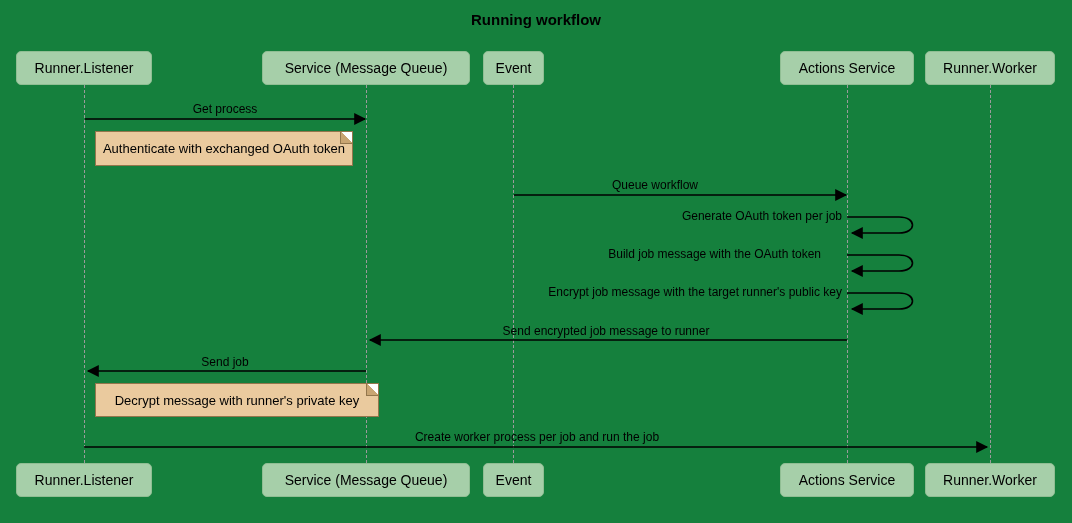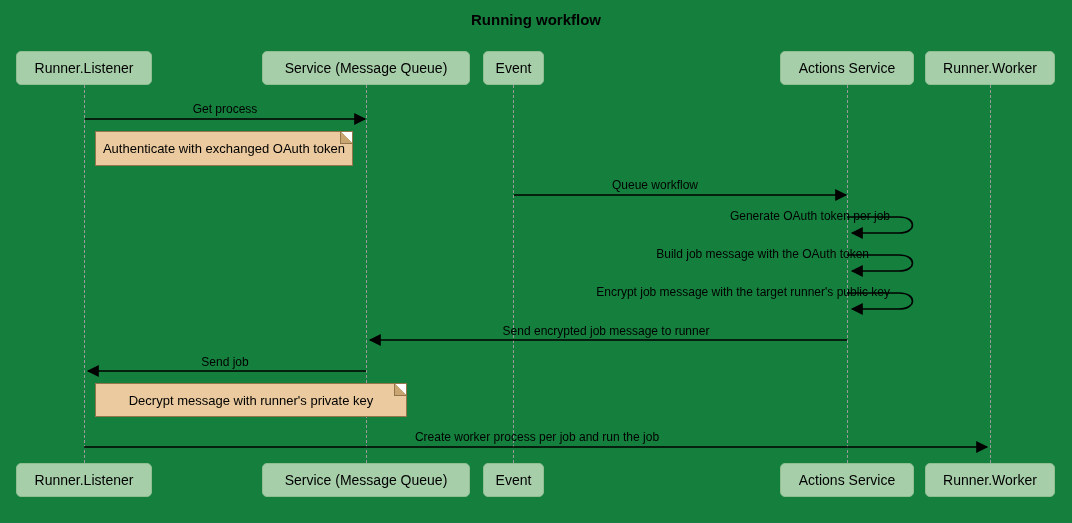--- a/index.html
+++ b/index.html
@@ -20,21 +20,21 @@
     background:var(--actor-fill,#a6cfa9);
     border:1px solid var(--actor-border,#8fbe93);
     border-radius:5px;
     display:flex;align-items:center;justify-content:center;
     font-size:14px;white-space:nowrap;
   }
   .msg{
     position:absolute;font-size:12px;line-height:14px;white-space:nowrap;
   }
   .center{text-align:center;}
-  .right{text-align:right;margin-left:48px;}
+  .right{text-align:right;}
   .note{
     position:absolute;box-sizing:border-box;
     background:var(--note-fill,#eaca9e);
     border:1px solid var(--note-border,#93764c);
     font-size:13px;display:flex;align-items:center;justify-content:center;
     white-space:nowrap;
   }
   .fold{
     position:absolute;top:0;right:0;width:12px;height:12px;box-sizing:border-box;
     background:linear-gradient(225deg,#ffffff 48%,var(--note-fold,#c9a572) 50%);
@@ -92,18 +92,18 @@
   <div class="msg right" style="left:479px;top:247px;width:342px;">Build job message with the OAuth token</div>
   <div class="msg right" style="left:430px;top:285px;width:412px;">Encrypt job message with the target runner's public key</div>
   <div class="msg center" style="left:85px;top:355px;width:280px;">Send job</div>
   <div class="msg center" style="left:461px;top:324px;width:290px;">Send encrypted job message to runner</div>
   <div class="msg center" style="left:240px;top:430px;width:594px;">Create worker process per job and run the job</div>
 
   <div class="note" style="left:95px;top:131px;width:258px;height:35px;">
     <span>Authenticate with exchanged OAuth token</span>
     <span class="fold"></span>
   </div>
-  <div class="note" style="left:95px;top:383px;width:312px;height:34px;">
+  <div class="note" style="left:95px;top:383px;width:284px;height:34px;">
     <span>Decrypt message with runner's private key</span>
     <span class="fold"></span>
   </div>
 
 </div>
 
 </body></html>

